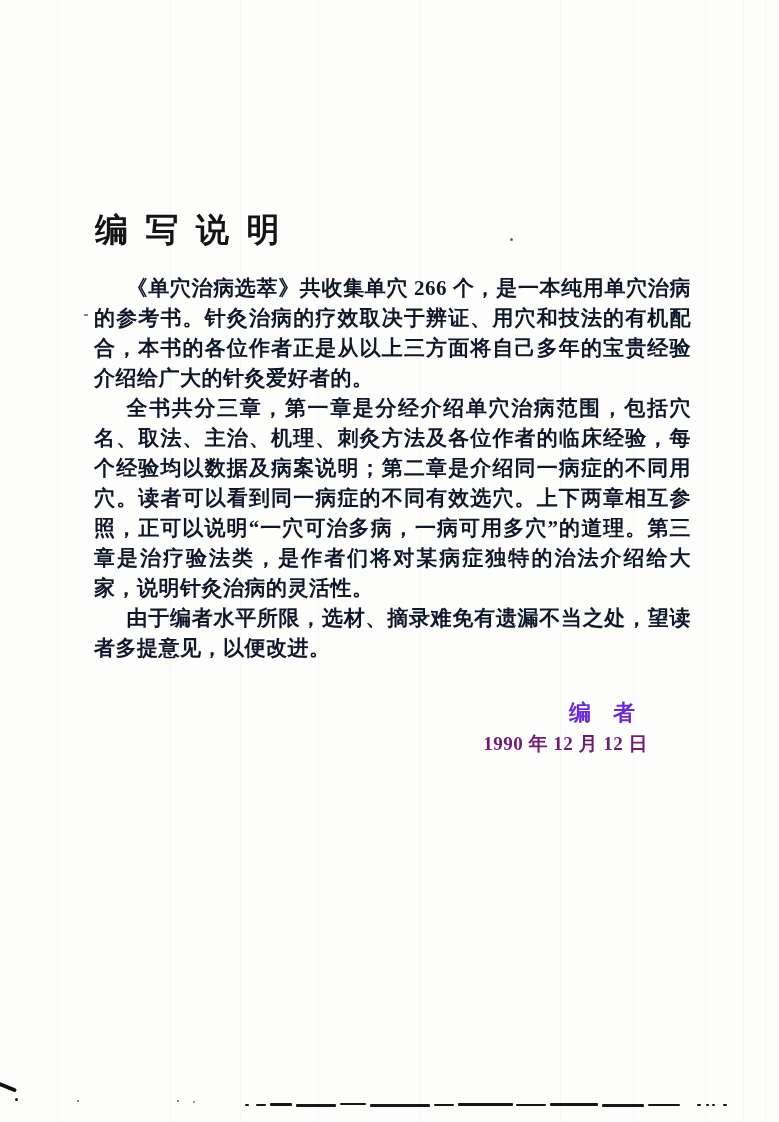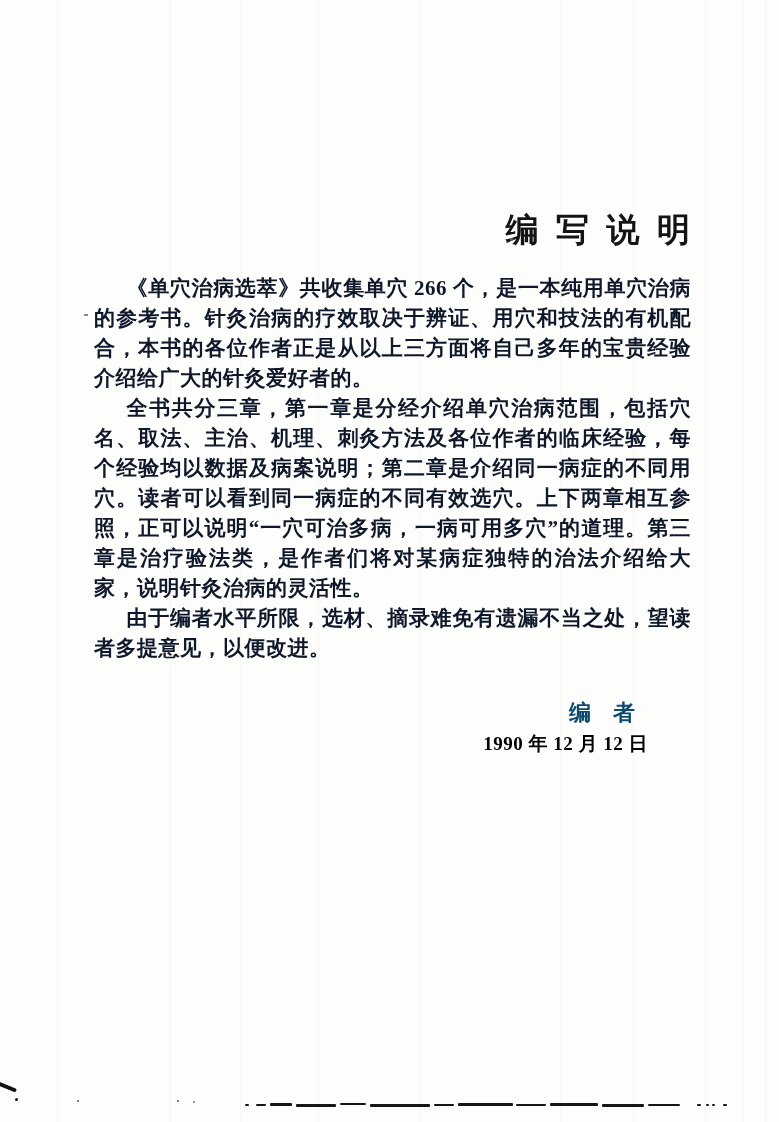--- a/index.html
+++ b/index.html
@@ -23,21 +23,21 @@
     top: 0;
     width: 1px;
     height: 100%;
     background: rgba(60, 60, 60, 0.035);
   }
   .page-title {
     position: absolute;
     top: 211px;
     left: 95px;
     width: 596px;
-    text-align: right;
+    text-align: left;
     font-size: 33px;
     line-height: 1.2;
     font-weight: bold;
     word-spacing: 0.22em;
     letter-spacing: 1px;
     color: #141414;
   }
   .body-text {
     position: absolute;
     top: 273px;
@@ -52,31 +52,31 @@
   }
   .body-text p {
     text-indent: 1.55em;
   }
   .signature {
     position: absolute;
     top: 698px;
     right: 144px;
     font-size: 22px;
     font-weight: bold;
-    color: #0c4a6e;
+    color: #6d28d9;
     font-family: Liberation Serif, serif;
   }
   .pub-date {
     position: absolute;
     top: 731px;
     right: 131px;
     font-size: 19px;
     font-weight: bold;
     letter-spacing: 0.5px;
-    color: #000000;
+    color: #701a75;
   }
   
   .artifact { position: absolute; background: #161616; }
   .speck { border-radius: 50%; }
   .dash { border-radius: 1px; }
   .diag {
     position: absolute;
     left: -3px;
     top: 1085px;
     width: 20px;

